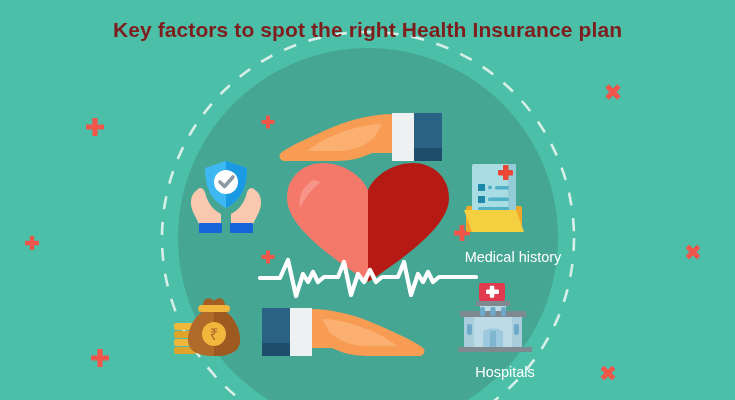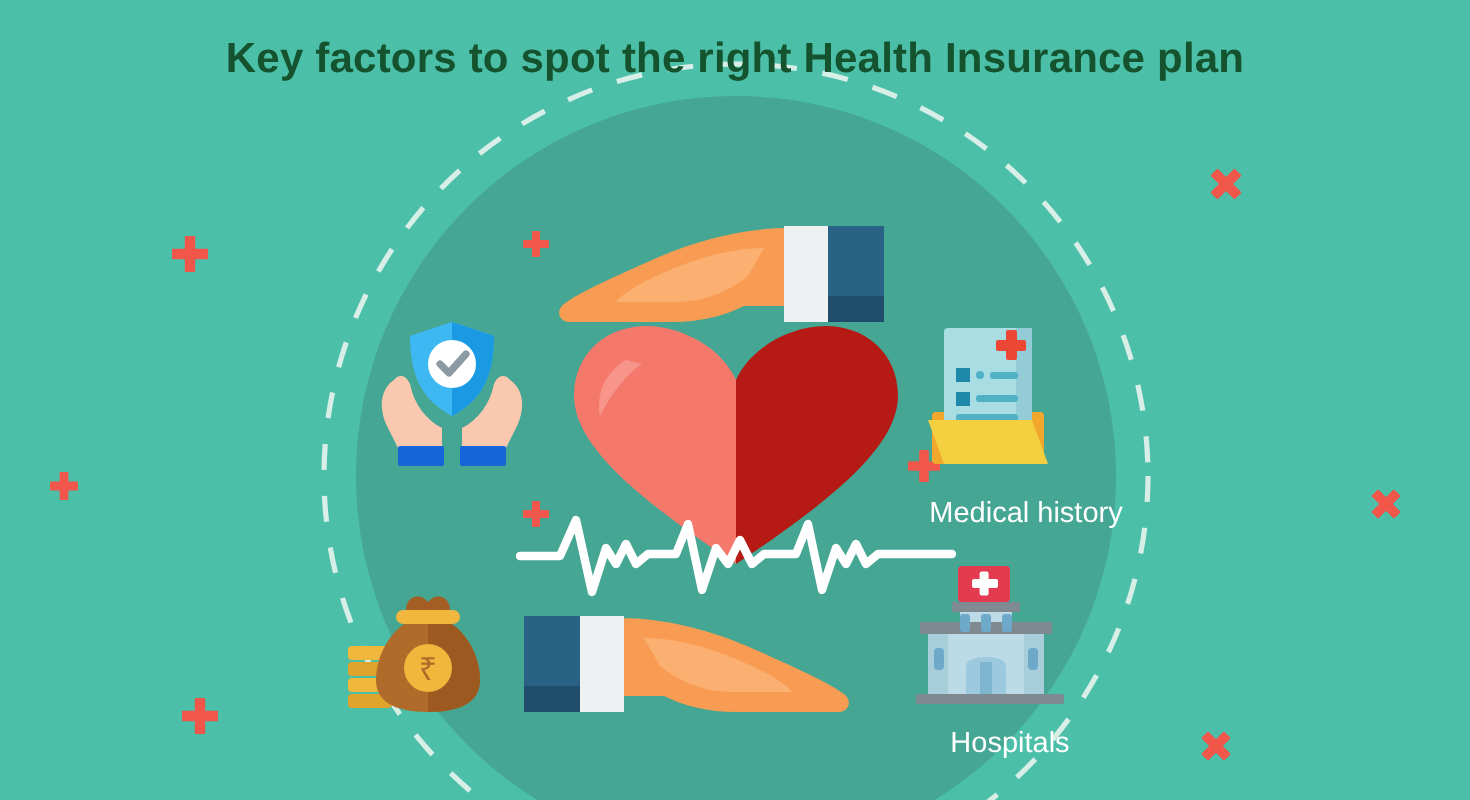--- a/index.html
+++ b/index.html
@@ -21,21 +21,21 @@
     top: 0; left: 0;
     width: 735px;
     height: 400px;
   }
   #title {
     position: absolute;
     top: 18px;
     left: 0;
     width: 735px;
     text-align: center;
-    color: #14532d;
+    color: #7f1d1d;
     font-size: 21px;
     font-weight: bold;
     letter-spacing: 0.1px;
     font-family: "Liberation Sans", sans-serif;
     z-index: 40;
   }
   .label {
     position: absolute;
     color: #ffffff;
     font-size: 14.5px;

